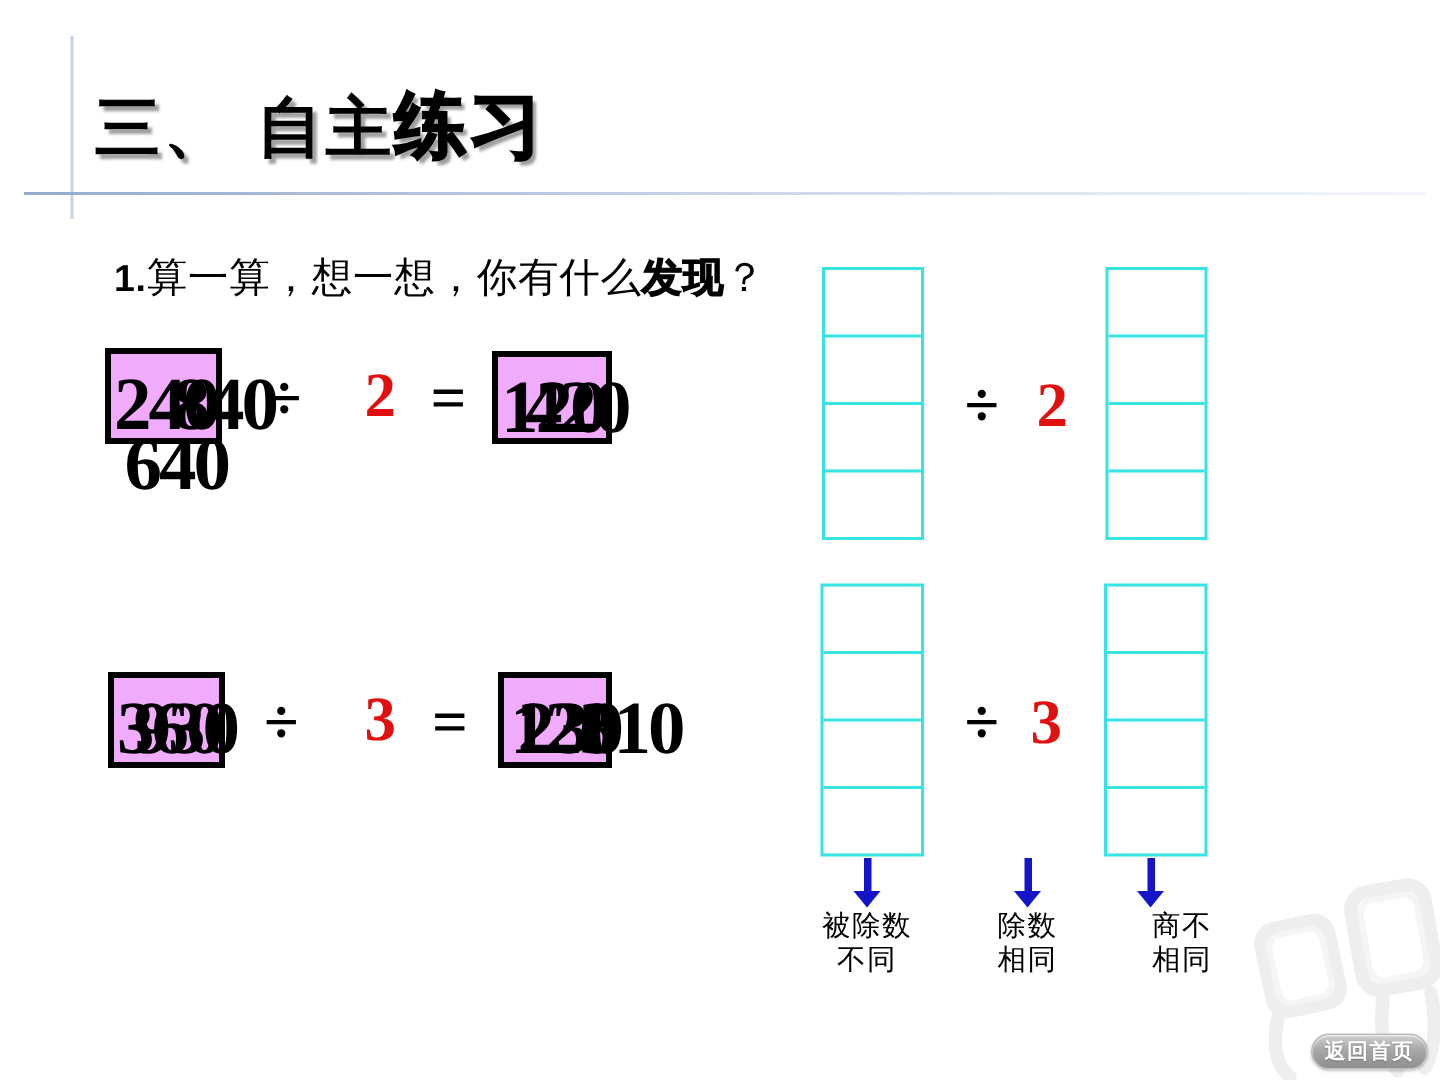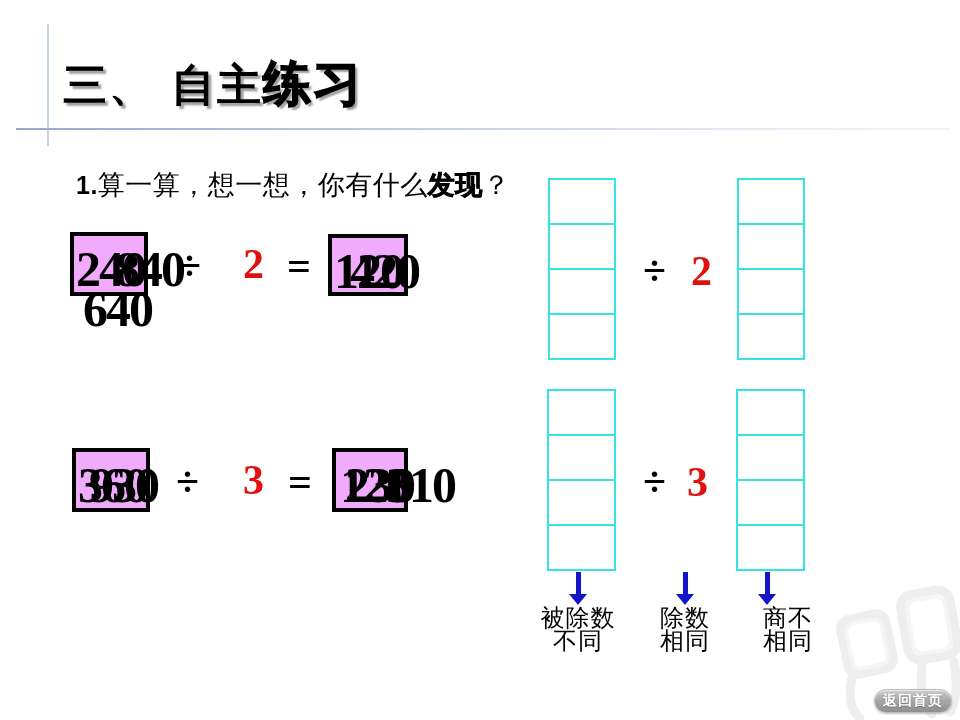--- a/index.html
+++ b/index.html
@@ -46,21 +46,21 @@
   .grid .cell + .cell{border-top:2px solid var(--grid-cyan,#35e3e3);}
 
   
   .arrow{width:18px;}
   .arrow .stem{width:5px;height:22px;background:var(--arrow-blue,#1414c8);margin:0 auto;}
   .arrow .head{width:0;height:0;margin:0 auto;
     border-left:9px solid transparent;border-right:9px solid transparent;
     border-top:11px solid var(--arrow-blue,#1414c8);}
 
   
-  .note{font-size:24px;line-height:23px;text-align:center;letter-spacing:1px;}
+  .note{font-size:19px;line-height:23px;text-align:center;letter-spacing:1px;}
 
   
   .wm{left:818px;top:578px;width:150px;height:142px;pointer-events:none;}
 
   
   .home-btn{left:874px;top:689px;width:78px;height:24px;border-radius:12px;
     background:linear-gradient(to bottom,#cfcfcf 0%,#a8a8a8 45%,#8f8f8f 100%);
     border:1px solid #bdbdbd;box-shadow:0 1px 2px rgba(0,0,0,0.25), inset 0 1px 1px rgba(255,255,255,0.6);
     color:#ffffff;font-size:14px;font-weight:700;letter-spacing:1px;
     display:flex;align-items:center;justify-content:center;cursor:pointer;

